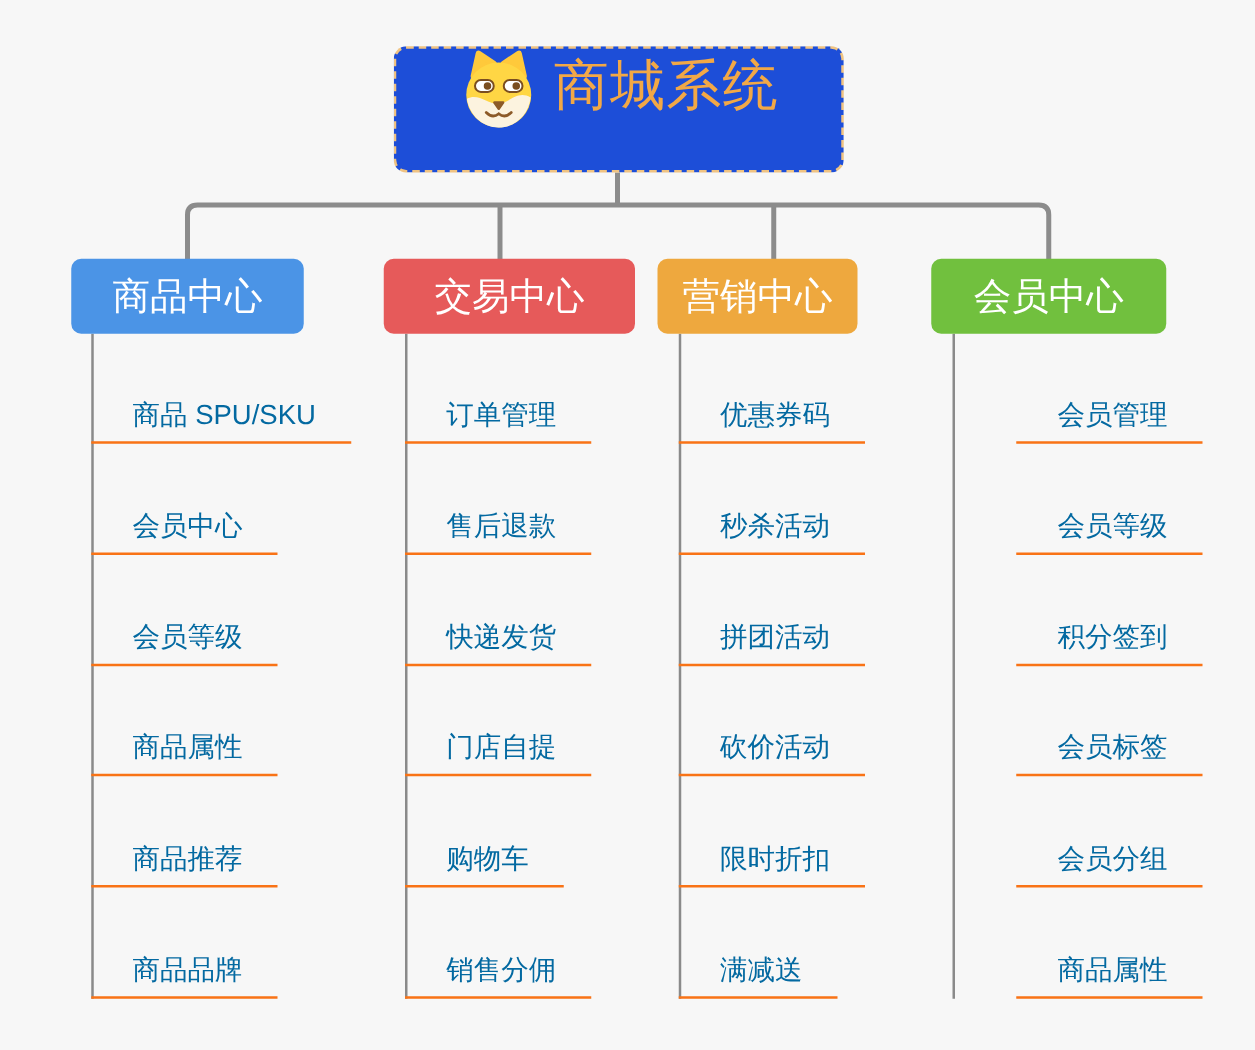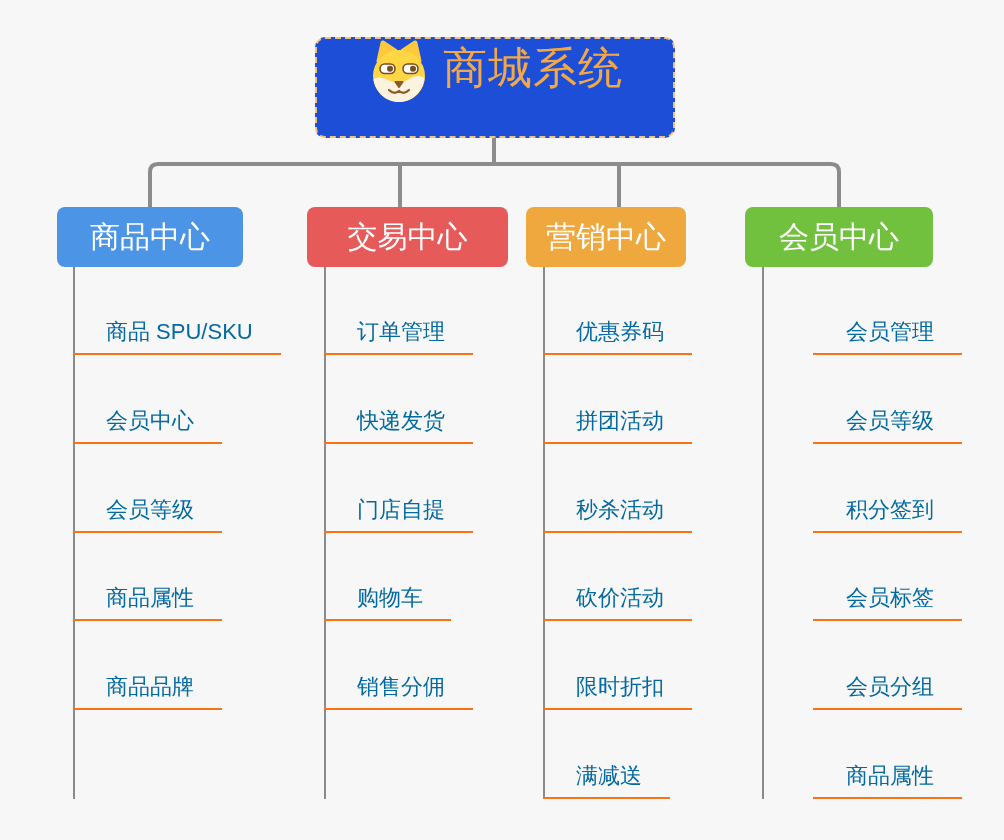--- a/index.html
+++ b/index.html
@@ -121,35 +121,37 @@
   </div>
   <div class="branch-box b3" style="background-color: rgb(113, 192, 62);">
     <span>会员中心</span>
   </div>
 
   <div class="column c0">
     <div class="child-topic">商品 SPU/SKU</div>
     <div class="child-topic">会员中心</div>
     <div class="child-topic">会员等级</div>
     <div class="child-topic">商品属性</div>
+    <div class="child-topic">商品推荐</div>
     <div class="child-topic">商品品牌</div>
   </div>
 
   <div class="column c1">
     <div class="child-topic">订单管理</div>
+    <div class="child-topic">售后退款</div>
     <div class="child-topic">快递发货</div>
     <div class="child-topic">门店自提</div>
     <div class="child-topic">购物车</div>
     <div class="child-topic">销售分佣</div>
   </div>
 
   <div class="column c2">
     <div class="child-topic">优惠券码</div>
+    <div class="child-topic">秒杀活动</div>
     <div class="child-topic">拼团活动</div>
-    <div class="child-topic">秒杀活动</div>
     <div class="child-topic">砍价活动</div>
     <div class="child-topic">限时折扣</div>
     <div class="child-topic">满减送</div>
   </div>
 
   <div class="column c3">
     <div class="child-topic">会员管理</div>
     <div class="child-topic">会员等级</div>
     <div class="child-topic">积分签到</div>
     <div class="child-topic">会员标签</div>

